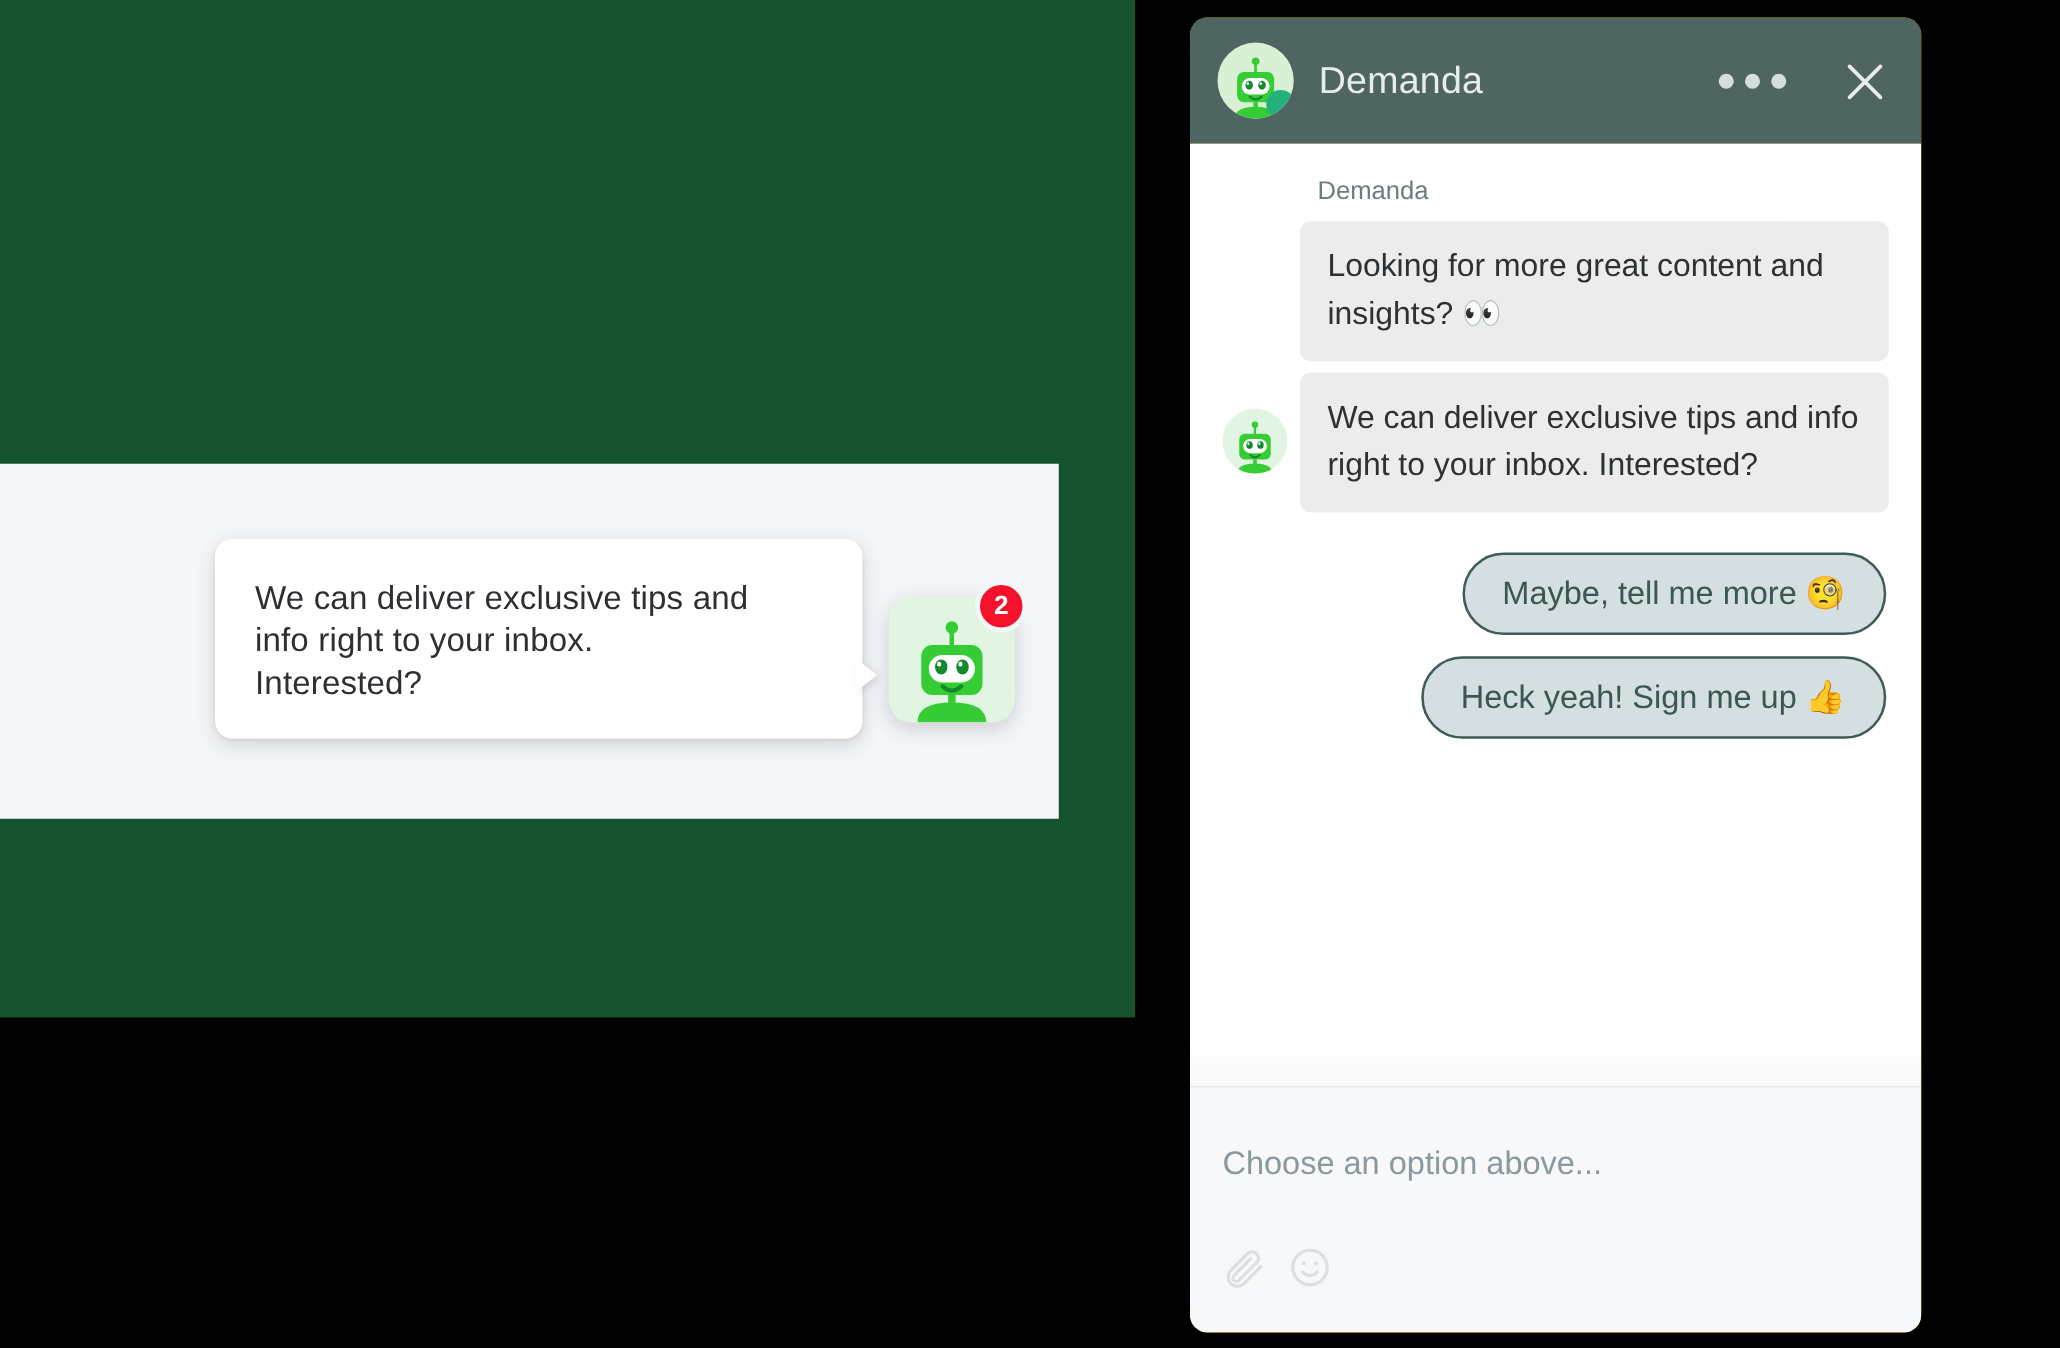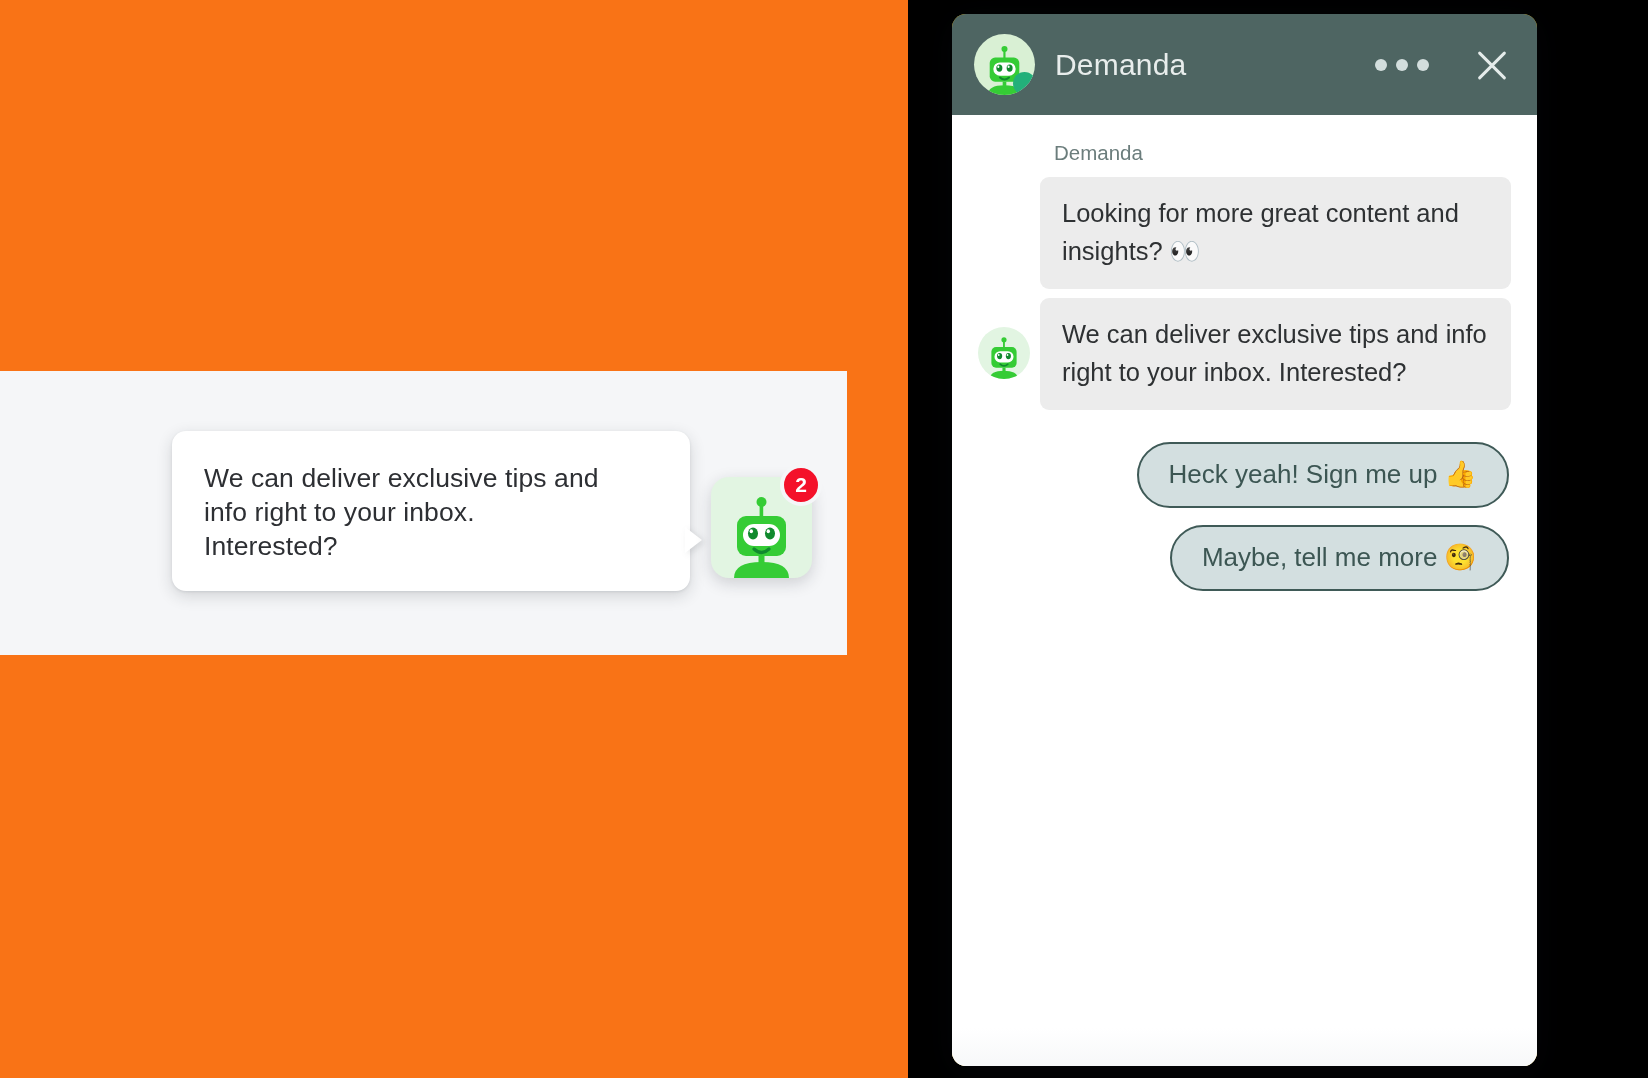--- a/index.html
+++ b/index.html
@@ -9,22 +9,22 @@
     background:#000000;
     font-family:"Liberation Sans", sans-serif;
     overflow:hidden;
     position:relative;
   }
 
   
   #left-panel{
     position:absolute;
     left:0; top:0;
-    width:908px; height:1078px;
-    background:#f97316;
+    width:908px; height:814px;
+    background:#14532d;
     overflow:hidden;
   }
   #greeting-strip{
     position:absolute;
     left:0; top:371px;
     width:847px; height:284px;
     background:#f5f6f8;
   }
   #greeting-row{
     position:absolute;
@@ -320,20 +320,35 @@
             <path d="M43 72 q7.5 7 15 0" stroke="#118a2e" stroke-width="3.2" fill="none" stroke-linecap="round"></path>
             <rect x="47.5" y="79" width="6" height="7" fill="#35cc35"></rect>
             <path d="M23 101 q0 -16 27.5 -16 q27.5 0 27.5 16 z" fill="#35cc35"></path>
           </svg>
         </div>
       </div>
       <div class="bubble-bot">We can deliver exclusive tips and info right to your inbox. Interested?</div>
     </div>
 
     <div class="options-wrap">
+      <div class="option-pill">Maybe, tell me more 🧐</div>
       <div class="option-pill">Heck yeah! Sign me up 👍</div>
-      <div class="option-pill">Maybe, tell me more 🧐</div>
     </div>
 
     <div id="chat-fade"></div>
   </div>
 
+  <div id="chat-composer">
+    <input id="composer-input" type="text" placeholder="Choose an option above..." style="">
+
+    <div id="composer-tools">
+      <svg class="tool-icon" width="36" height="36" viewBox="0 0 24 24" fill="none" stroke="#dcdfe1" stroke-width="1.7" stroke-linecap="round" stroke-linejoin="round">
+        <path d="M20.5 11.5 L11 21a5 5 0 0 1-7-7l9.5-9.5a3.4 3.4 0 0 1 4.8 4.8L8.7 18.9a1.8 1.8 0 0 1-2.6-2.6L15 7.4"></path>
+      </svg>
+      <svg class="tool-icon" width="36" height="36" viewBox="0 0 24 24" fill="none" stroke="#dcdfe1" stroke-width="1.7" stroke-linecap="round">
+        <circle cx="12" cy="12" r="9.2"></circle>
+        <circle cx="8.8" cy="9.8" r="1.05" fill="#dcdfe1" stroke="none"></circle>
+        <circle cx="15.2" cy="9.8" r="1.05" fill="#dcdfe1" stroke="none"></circle>
+        <path d="M8.1 14.4a5 5 0 0 0 7.8 0"></path>
+      </svg>
+    </div>
+  </div>
 </div>
 
 </body></html>

